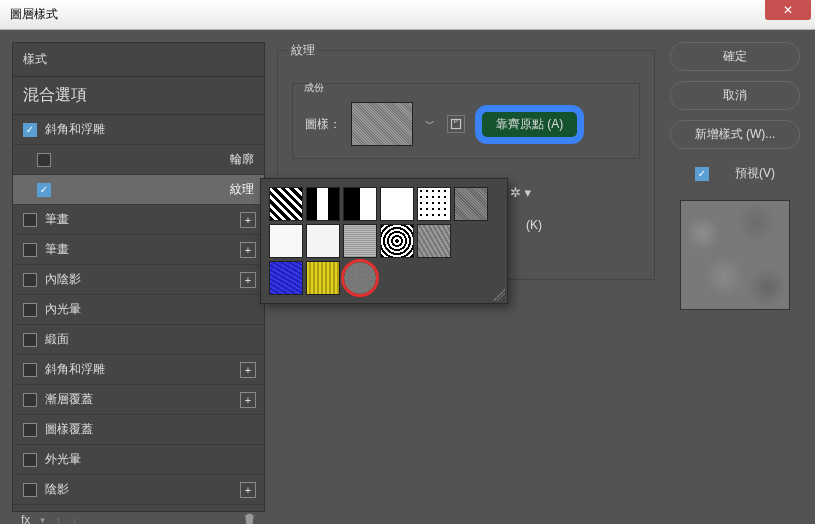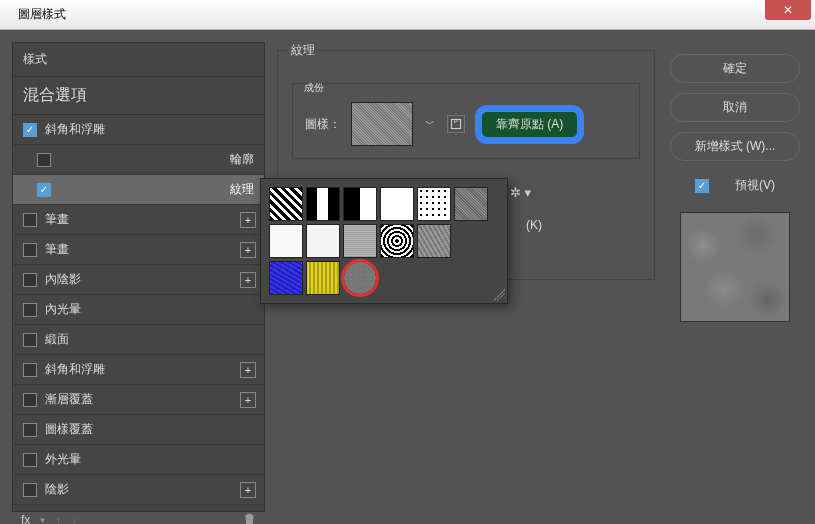--- a/index.html
+++ b/index.html
@@ -1,18 +1,18 @@
 <!DOCTYPE html>
 <html><head>
 <meta charset="utf-8">
 <style>
 * { margin: 0; padding: 0; box-sizing: border-box; font-family: "Microsoft YaHei", sans-serif; }
 body { background: #595f6a; width: 815px; height: 524px; overflow: hidden; }
 .titlebar { height: 30px; background: linear-gradient(#fff, #e8e8e8); display: flex; align-items: center; border-bottom: 1px solid #b0b0b0; position: relative; }
-.titlebar-text { font-size: 12px; padding-left: 18px; color: #000; }
+.titlebar-text { font-size: 12px; padding-left: 10px; color: #000; }
 .close-btn { position: absolute; right: 4px; top: 0; width: 46px; height: 20px; background: #c75050; color: white; display: flex; align-items: center; justify-content: center; border-radius: 0 0 3px 3px; font-size: 12px; cursor: pointer; }
 .dialog-body { background: #535353; height: 494px; padding: 12px; display: flex; gap: 12px; position: relative; }
 .left-panel { width: 253px; background: #454545; border: 1px solid #333; display: flex; flex-direction: column; }
 .panel-header { padding: 8px 10px; font-size: 12px; color: #ddd; border-bottom: 1px solid #333; }
 .blending { padding: 8px 10px; font-size: 16px; color: #ddd; border-bottom: 1px solid #333; }
 .style-row { display: flex; align-items: center; padding: 6px 10px; font-size: 12px; color: #ddd; border-bottom: 1px solid #3a3a3a; position: relative; }
 .style-row.selected { background: #6a6a6a; color: #fff; }
 .cb { width: 14px; height: 14px; border: 1px solid #888; background: #333; margin-right: 8px; display: inline-flex; align-items: center; justify-content: center; cursor: pointer; }
 .cb.checked { background: #5a9fd4; border-color: #5a9fd4; }
 .cb.checked::after { content: "✓"; color: #fff; font-size: 10px; line-height: 1; }
@@ -36,21 +36,21 @@
 .snap-icon svg { width: 12px; height: 12px; }
 .snap-btn { padding: 4px 14px; border: 7px solid #3b82f6; color: #ddd; font-size: 12px; border-radius: 12px; background: #14532d; cursor: pointer; }
 .pattern-picker { position: absolute; top: 148px; left: 260px; width: 248px; background: #454545; border: 1px solid #2a2a2a; box-shadow: 4px 4px 10px rgba(0,0,0,.4); padding: 8px; z-index: 10; }
 .picker-grid { display: grid; grid-template-columns: repeat(6, 34px); gap: 3px; }
 .swatch { width: 34px; height: 34px; border: 1px solid #222; background: #aaa; cursor: pointer; position: relative; }
 .swatch.sel { outline: 3px solid #e03030; outline-offset: -1px; border-radius: 50%; }
 .gear { position: absolute; top: 6px; right: -24px; color: #ccc; font-size: 13px; cursor: pointer; }
 .k-label { position: absolute; top: 188px; left: 526px; font-size: 12px; color: #ddd; }
 .resize-grip { position: absolute; bottom: 2px; right: 2px; width: 12px; height: 12px; }
 .resize-grip::before { content: ""; position: absolute; inset: 0; background: linear-gradient(135deg, transparent 50%, #777 50%, #777 55%, transparent 55%, transparent 65%, #777 65%, #777 70%, transparent 70%); }
-.right-panel { width: 136px; display: flex; flex-direction: column; gap: 10px; align-items: center; margin-top: 12px; }
+.right-panel { width: 136px; display: flex; flex-direction: column; gap: 10px; align-items: center; }
 .dlg-btn { width: 130px; padding: 5px 0; text-align: center; border: 1px solid #666; border-radius: 14px; font-size: 12px; color: #ddd; background: #535353; cursor: pointer; }
 .preview-row { display: flex; align-items: center; gap: 18px; font-size: 12px; color: #ddd; margin-top: 6px; }
 .preview-box { width: 110px; height: 110px; border: 1px solid #333; background: #7a7a7a; margin-top: 8px; position: relative; overflow: hidden; }
 .preview-tex { position: absolute; inset: 0; background:
   radial-gradient(circle at 20% 30%, #8b8b8b 0%, transparent 15%),
   radial-gradient(circle at 70% 20%, #6f6f6f 0%, transparent 18%),
   radial-gradient(circle at 40% 70%, #888 0%, transparent 20%),
   radial-gradient(circle at 80% 80%, #6a6a6a 0%, transparent 16%),
   #7a7a7a;
   filter: contrast(1.2);

